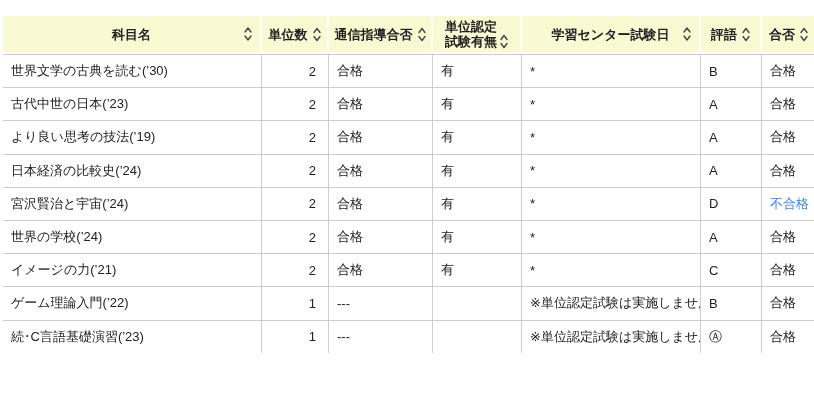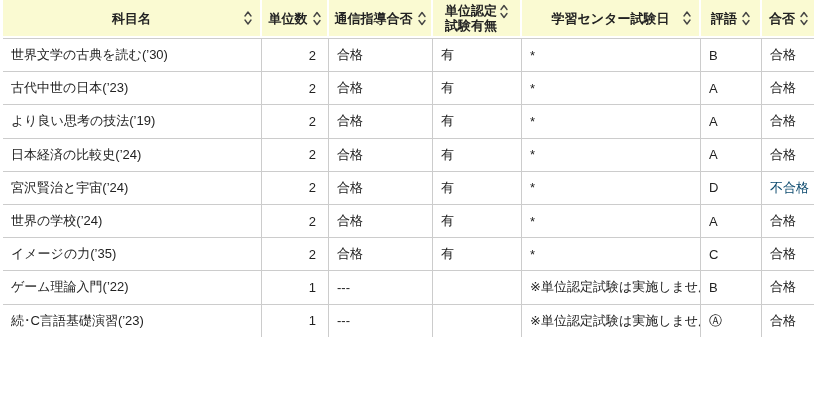--- a/index.html
+++ b/index.html
@@ -5,21 +5,21 @@
   html, body {
     margin: 0;
     padding: 0;
     background: #ffffff;
     width: 814px;
     height: 407px;
     overflow: hidden;
     font-family: "Liberation Sans", "DejaVu Sans", sans-serif;
   }
   .page {
-    padding-top: 0;
+    padding-top: 16px;
     padding-left: 3px;
     border-radius: 30px;
   }
   table.grades {
     border-collapse: separate;
     border-spacing: 0;
     width: 812px;
     table-layout: fixed;
   }
   
@@ -66,38 +66,38 @@
   td.col-credits { text-align: right; padding-right: 12px; }
 
   .th-center {
     display: flex;
     align-items: center;
     justify-content: center;
     gap: 5px;
   }
   .th-multiline {
     display: flex;
-    align-items: flex-start;
+    align-items: flex-end;
     justify-content: center;
     gap: 3px;
   }
   .th-multiline .sort { margin-top: 1px; }
   .icon-at-edge .sort {
     position: absolute;
     right: 8px;
     top: 50%;
     transform: translateY(-50%);
   }
   .sort {
     display: inline-flex;
     flex-direction: column;
     align-items: center;
     line-height: 0;
   }
-  .fail { color: #0c4a6e; }
+  .fail { color: #3b82f6; }
 </style>
 </head>
 <body>
 
 <div class="page">
   <table class="grades">
     <colgroup>
       <col class="c0">
         <col class="c1">
         <col class="c2">
@@ -236,21 +236,21 @@
         <tr>
           <td class="col-subject">世界の学校(’24)</td>
           <td class="col-credits">2</td>
           <td class="col-correspondence">合格</td>
           <td class="col-exam_presence">有</td>
           <td class="col-center_exam">*</td>
           <td class="col-grade">A</td>
           <td class="col-result">合格</td>
         </tr>
         <tr>
-          <td class="col-subject">イメージの力(’35)</td>
+          <td class="col-subject">イメージの力(’21)</td>
           <td class="col-credits">2</td>
           <td class="col-correspondence">合格</td>
           <td class="col-exam_presence">有</td>
           <td class="col-center_exam">*</td>
           <td class="col-grade">C</td>
           <td class="col-result">合格</td>
         </tr>
         <tr>
           <td class="col-subject">ゲーム理論入門(’22)</td>
           <td class="col-credits">1</td>

